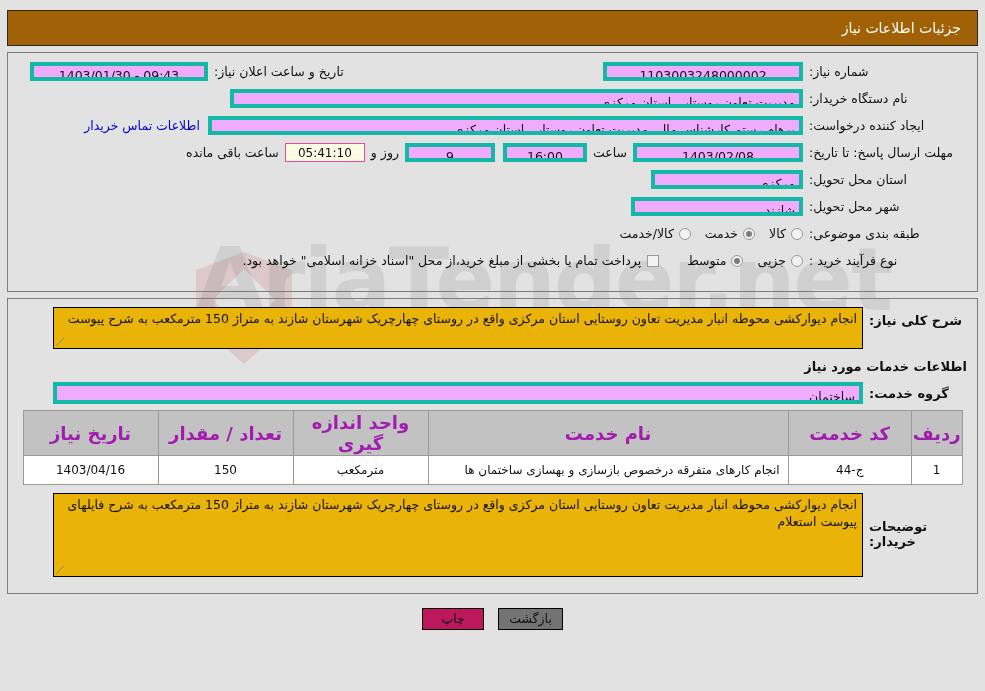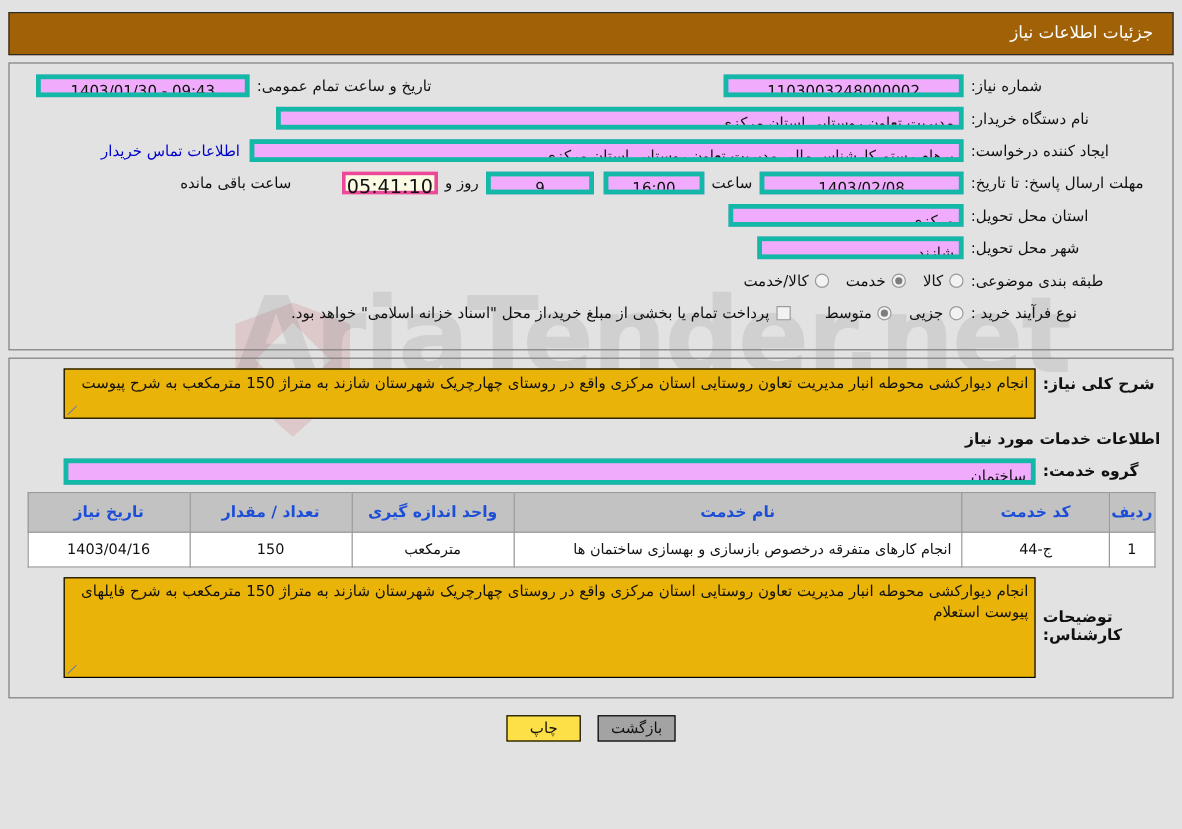--- a/index.html
+++ b/index.html
@@ -128,29 +128,28 @@
   .link {
     color: #0000cc;
     font-size: 12.5px;
     text-decoration: none;
     white-space: nowrap;
     cursor: pointer;
   }
 
   .countdown {
     background: #fbfbe4;
-    border: 3px solid #ec4899;
+    border: 1px solid #ec4899;
     height: 19px;
     line-height: 19px;
     width: 80px;
     text-align: center;
-    font-size: 16px;
+    font-size: 12px;
     direction: ltr;
     box-sizing: border-box;
-    margin-left: 36px;
   }
 
   
   .radio-group { display: flex; align-items: center; }
   .radio-item { display: flex; align-items: center; margin-left: 14px; white-space: nowrap; }
   .radio {
     width: 12px; height: 12px;
     border: 1px solid #9a9a9a;
     border-radius: 50%;
     background: #f2f2f2;
@@ -212,22 +211,22 @@
     border-collapse: collapse;
     width: 940px;
     margin: 6px auto 0 auto;
     font-size: 12px;
   }
   table.grid th {
     background: #c2c2c2;
     border: 1px solid #9a9a9a;
     height: 30px;
     font-weight: bold;
-    font-size: 13px;
-    color: #1d4ed8;
+    font-size: 18px;
+    color: #a21caf;
   }
   table.grid td {
     background: #ffffff;
     border: 1px solid #9a9a9a;
     height: 26px;
     text-align: center;
     font-size: 12px;
   }
 
   
@@ -241,22 +240,22 @@
     border: 1px solid #000;
     height: 22px;
     min-width: 62px;
     font-size: 12.5px;
     line-height: 20px;
     text-align: center;
     padding: 0 10px;
     box-sizing: border-box;
     cursor: pointer;
   }
-  .btn.back { background: #a3a3a3; }
-  .btn.print { background: #fde047; }
+  .btn.back { background: #737373; }
+  .btn.print { background: #be185d; }
 </style>
 </head>
 <body>
 
 <div class="watermark">
   <div class="wm-shield"></div>
   <div class="wm-text">AriaTender.net</div>
 </div>
 
 <div class="page">
@@ -264,21 +263,21 @@
   <div class="header-bar">
     <span class="header-title">جزئیات اطلاعات نیاز</span>
   </div>
 
   <div class="panel top">
 
     <div class="row">
       <div class="lbl lbl-w">شماره نیاز:</div>
       <div class="fld num" style="width:200px">1103003248000002</div>
       <div style="flex:1"></div>
-      <div class="lbl">تاریخ و ساعت تمام عمومی:</div>
+      <div class="lbl">تاریخ و ساعت اعلان نیاز:</div>
       <div class="fld num" style="width:178px">1403/01/30 - 09:43</div>
       <div style="width:12px"></div>
     </div>
 
     <div class="row">
       <div class="lbl lbl-w">نام دستگاه خریدار:</div>
       <div class="fld rt" style="width:573px">مدیریت تعاون روستایی استان مرکزی</div>
       <div style="flex:1"></div>
     </div>
 
@@ -298,21 +297,21 @@
       <div class="gap"></div>
       <div class="fld num" style="width:90px">9</div>
       <div class="inline-lbl">روز و</div>
       <div class="countdown">05:41:10</div>
       <div class="inline-lbl">ساعت باقی مانده</div>
       <div style="flex:1"></div>
     </div>
 
     <div class="row">
       <div class="lbl lbl-w">استان محل تحویل:</div>
-      <div class="fld rt" style="width:196px">مرکزی</div>
+      <div class="fld rt" style="width:152px">مرکزی</div>
       <div style="flex:1"></div>
     </div>
 
     <div class="row">
       <div class="lbl lbl-w">شهر محل تحویل:</div>
       <div class="fld rt" style="width:172px">شازند</div>
       <div style="flex:1"></div>
     </div>
 
     <div class="row">
@@ -385,21 +384,21 @@
           <td>ج-44</td>
           <td style="text-align:right;padding-right:8px">انجام کارهای متفرقه درخصوص بازسازی و بهسازی ساختمان ها</td>
           <td>مترمکعب</td>
           <td>150</td>
           <td>1403/04/16</td>
         </tr>
       </tbody>
     </table>
 
     <div class="row" style="align-items:flex-start;margin-top:8px">
-      <div class="bold-lbl" style="width:98px;text-align:left;padding-left:6px;padding-top:26px">توضیحات کارشناس:</div>
+      <div class="bold-lbl" style="width:98px;text-align:left;padding-left:6px;padding-top:26px">توضیحات خریدار:</div>
       <div class="ta" style="width:810px;height:84px">انجام دیوارکشی محوطه انبار مدیریت تعاون روستایی استان مرکزی واقع در روستای چهارچریک شهرستان شازند به متراژ 150 مترمکعب به شرح فایلهای پیوست استعلام</div>
     </div>
 
   </div>
 
   <div class="btn-bar">
     <div class="btn back">بازگشت</div>
     <div class="btn print">چاپ</div>
   </div>
 

